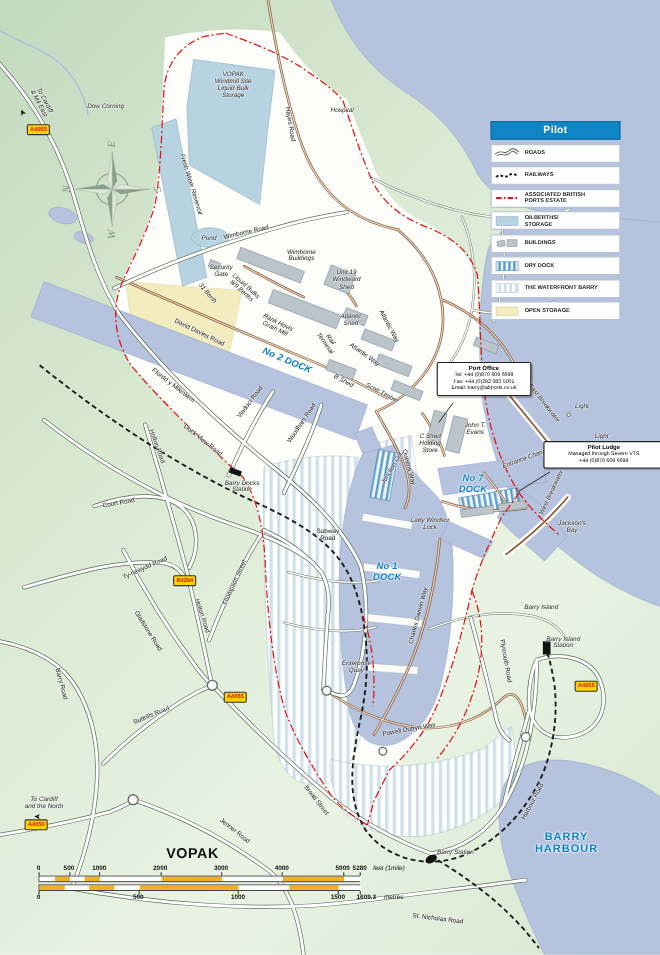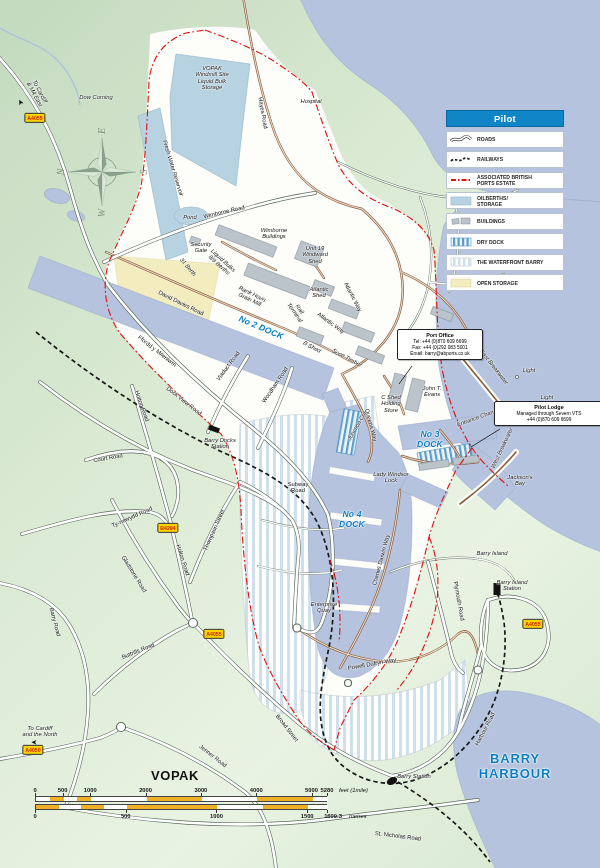--- a/index.html
+++ b/index.html
@@ -36,21 +36,21 @@
   .compassrose .armd{fill:#8aa08a}
   .compassrose .arml{fill:#dce8d8;stroke:#8aa08a;stroke-width:.3}
 
   
   .lbl{position:absolute;transform:translate(-50%,-50%) rotate(var(--r,0deg));
     white-space:pre-line;text-align:center;line-height:1.12;color:#1c1c1c;font-size:5.8px;
     text-shadow:0 0 1.5px #fff,0 0 1.5px #fff,0 0 2.5px #fff;pointer-events:none}
   .lbl.place{font-style:italic;color:#222}
   .lbl.road{color:#111}
   .lbl.dock{color:#0b7ec2;font-weight:bold;font-style:italic;font-size:8.5px;letter-spacing:.2px}
-  .lbl.harbour{color:#0b7ec2;font-weight:bold;font-size:13px;letter-spacing:.9px}
+  .lbl.harbour{color:#0b7ec2;font-weight:bold;font-size:10px;letter-spacing:.9px}
   .lbl.compass{font-family:"Liberation Serif",serif;font-style:italic;color:#7d957d;font-size:10px;text-shadow:none}
   .lbl.arrow{font-size:7.5px;color:#111;text-shadow:none}
   .badge{position:absolute;transform:translate(-50%,-50%);background:#ffd200;color:#c81800;
     border:1px solid #333;border-radius:1.5px;font-size:5.2px;font-weight:bold;padding:0 2px;line-height:1.6;white-space:nowrap}
 
   .legend{position:absolute;left:446px;top:110px;width:118px}
   .legend-title{background:#1085c5;color:#fff;font-weight:bold;font-size:9.5px;text-align:center;
     padding:2px 0;border:.5px solid #0c6aa0;letter-spacing:.3px}
   .legend-row{background:#fff;border:.5px solid #b9c2cf;border-radius:1px;margin-top:3.5px;
     display:flex;align-items:center;min-height:12px;padding:1.5px 2px}
@@ -419,25 +419,25 @@
 Evans</div>
       <div class="lbl road" style="left: 371px; top: 425px; --r: 75deg;">Queens Way</div>
       <div class="lbl place" style="left: 357px; top: 426px; --r: -60deg;">Junction Cut</div>
       <div class="lbl place" style="left: 494px; top: 367px; --r: 52deg;">East Breakwater</div>
       <div class="lbl place" style="left: 529px; top: 370px;">Light</div>
       <div class="lbl place" style="left: 547px; top: 397px;">Light</div>
       <div class="lbl place" style="left: 479px; top: 417px; --r: -20deg;">Entrance Channel</div>
       <div class="lbl place" style="left: 502px; top: 448px; --r: -65deg;">West Breakwater</div>
       <div class="lbl place" style="left: 520px; top: 480px;">Jackson's
 Bay</div>
-      <div class="lbl dock" style="left: 430px; top: 440px;">No 3
+      <div class="lbl dock" style="left: 430px; top: 440px;">No 7
 DOCK</div>
       <div class="lbl place" style="left: 391px; top: 477px;">Lady Windsor
 Lock</div>
-      <div class="lbl dock" style="left: 352px; top: 520px;">No 4
+      <div class="lbl dock" style="left: 352px; top: 520px;">No 1
 DOCK</div>
       <div class="lbl place" style="left: 220px; top: 443px;">Barry Docks
 Station</div>
       <div class="lbl road" style="left: 298px; top: 487px;">Subway
 Road</div>
       <div class="lbl road" style="left: 214px; top: 530px; --r: -66deg;">Thompson Street</div>
       <div class="lbl road" style="left: 108px; top: 458px; --r: -10deg;">Court Road</div>
       <div class="lbl road" style="left: 132px; top: 517px; --r: -24deg;">Ty-newydd Road</div>
       <div class="lbl road" style="left: 183px; top: 560px; --r: 72deg;">Holton Road</div>
       <div class="lbl road" style="left: 134px; top: 574px; --r: 58deg;">Gladstone Road</div>

